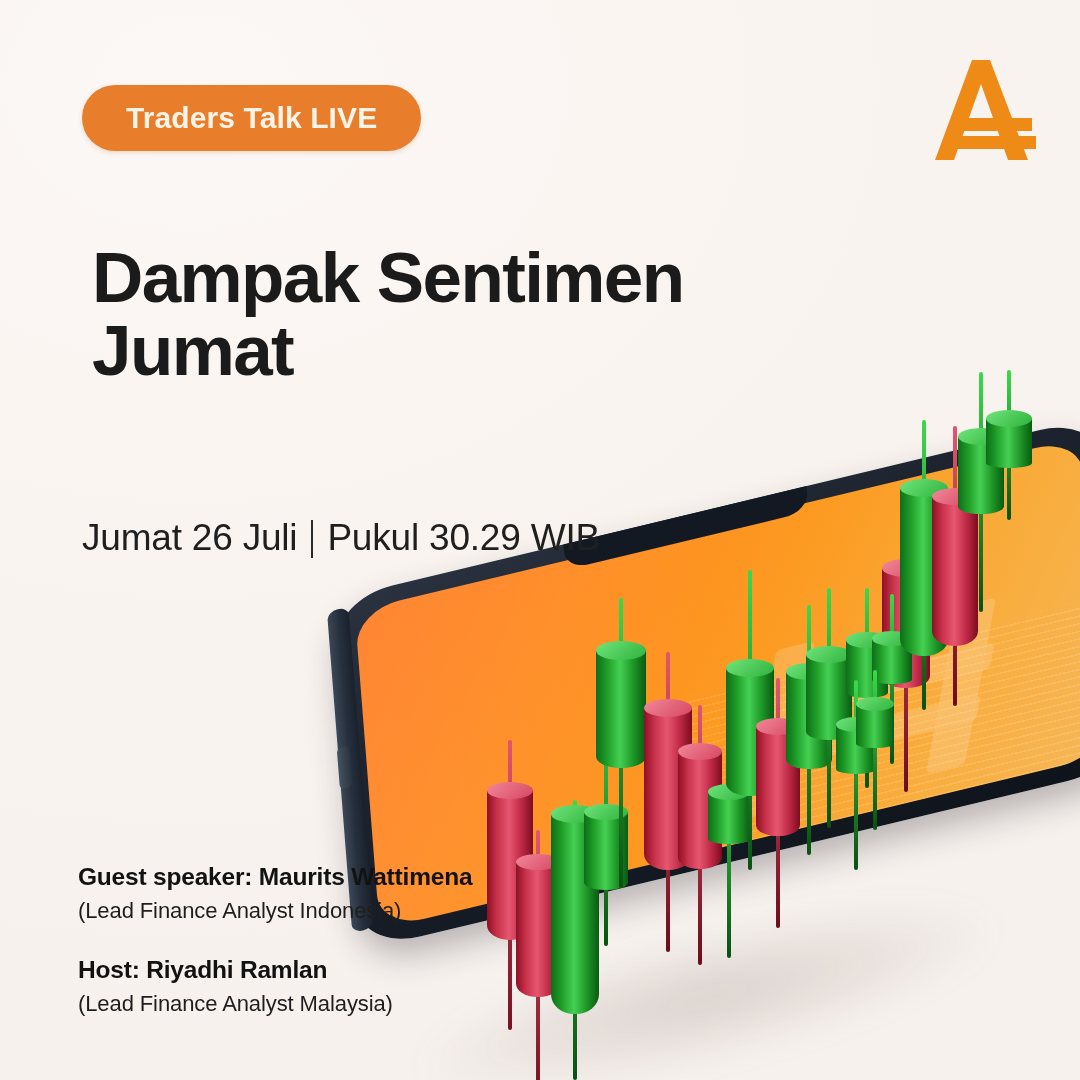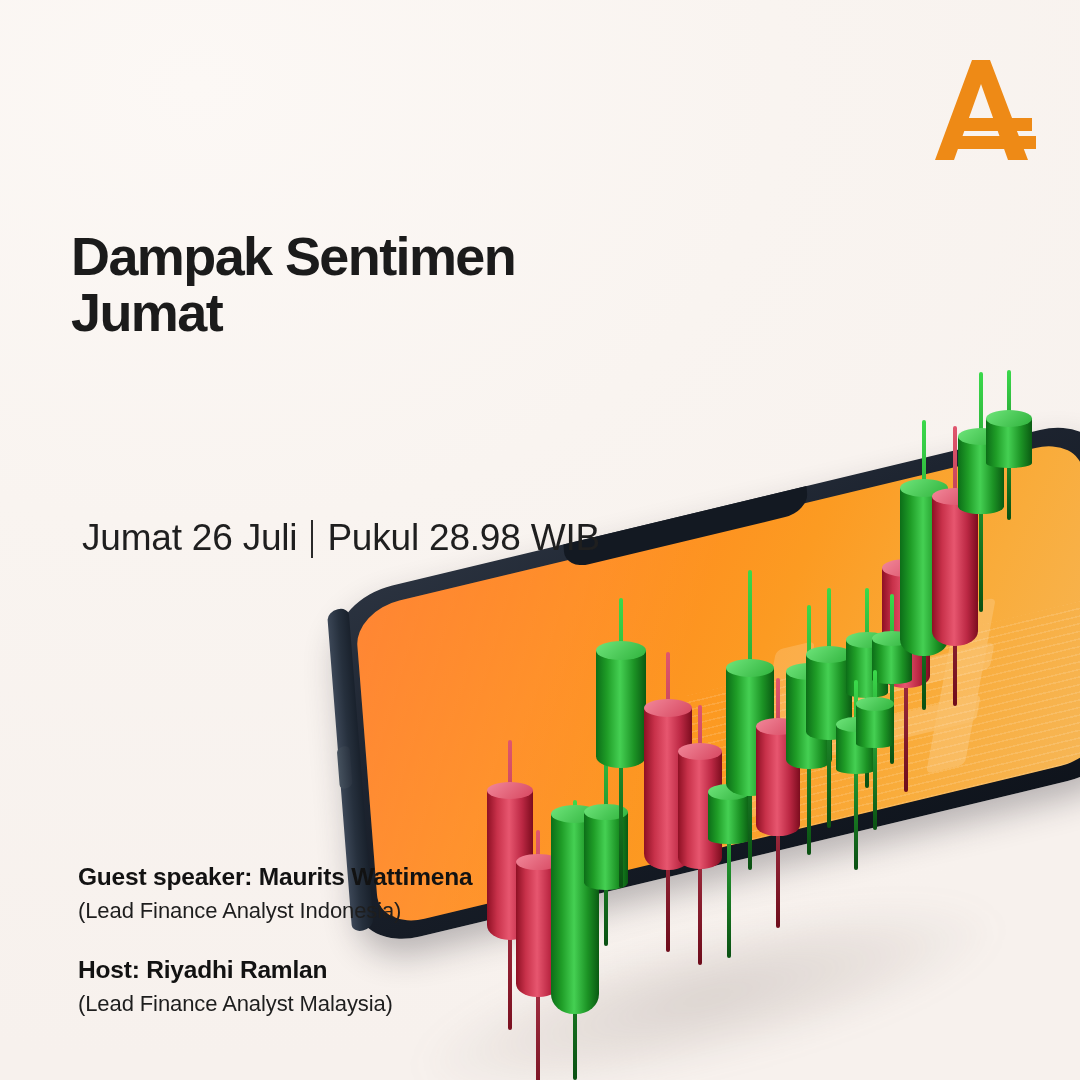--- a/index.html
+++ b/index.html
@@ -43,23 +43,23 @@
   }
   .badge-label{
     color:#FDF4E7;
     font-size:30px;font-weight:bold;letter-spacing:.1px;
     white-space:nowrap;
     line-height:1;
   }
 
   
   .headline{
-    position:absolute;left:71px;top:193px;width:760px;
+    position:absolute;left:92px;top:193px;width:760px;
     color:#1B1B1B;
-    font-size:54px;
+    font-size:71px;
     font-weight:bold;
     line-height:1.035;
     letter-spacing:-1.6px;
   }
   .headline .hl{display:block;white-space:nowrap;}
 
   
   .dateline{
     position:absolute;left:82px;top:516px;
     color:#1F1F1F;
@@ -333,30 +333,33 @@
   </div>
 
   <div class="logo">
     <svg viewBox="0 0 104 110" xmlns="http://www.w3.org/2000/svg" aria-hidden="true">
       <path d="M40 4 L58 4 L96 104 L76 104 L49 28 L22 104 L3 104 Z" fill="#EE8A16"></path>
       <rect x="26" y="62" width="74" height="13" fill="#EE8A16"></rect>
       <rect x="26" y="80" width="78" height="13" fill="#EE8A16"></rect>
     </svg>
   </div>
 
+  <div class="badge">
+    <span class="badge-label">Traders Talk LIVE</span>
+  </div>
 
   <h1 class="headline">
     <span class="hl">Dampak Sentimen</span>
     <span class="hl">Jumat</span>
   </h1>
 
   <div class="dateline">
     <span>Jumat 26 Juli</span>
     <span class="date-sep"></span>
-    <span>Pukul 28.98 WIB</span>
+    <span>Pukul 30.29 WIB</span>
   </div>
 
   <div class="speakers">
     <div class="spk-block">
       <div class="spk-name">Guest speaker: Maurits Wattimena</div>
       <div class="spk-role">(Lead Finance Analyst Indonesia)</div>
     </div>
     <div class="spk-block">
       <div class="spk-name">Host: Riyadhi Ramlan</div>
       <div class="spk-role">(Lead Finance Analyst Malaysia)</div>

